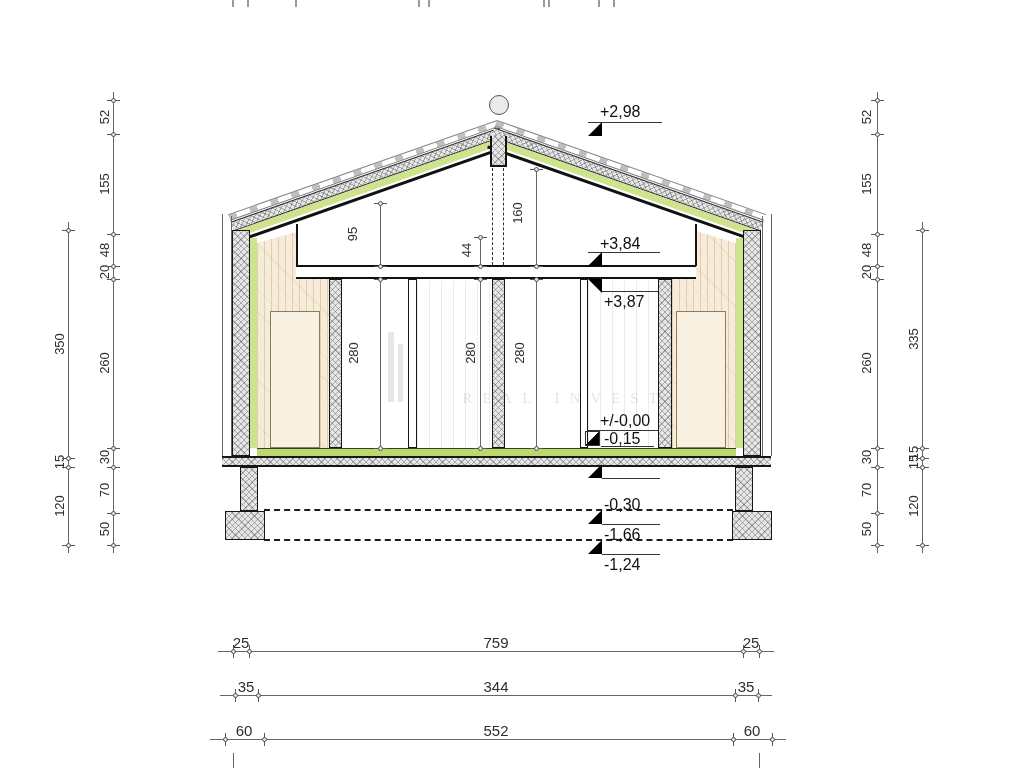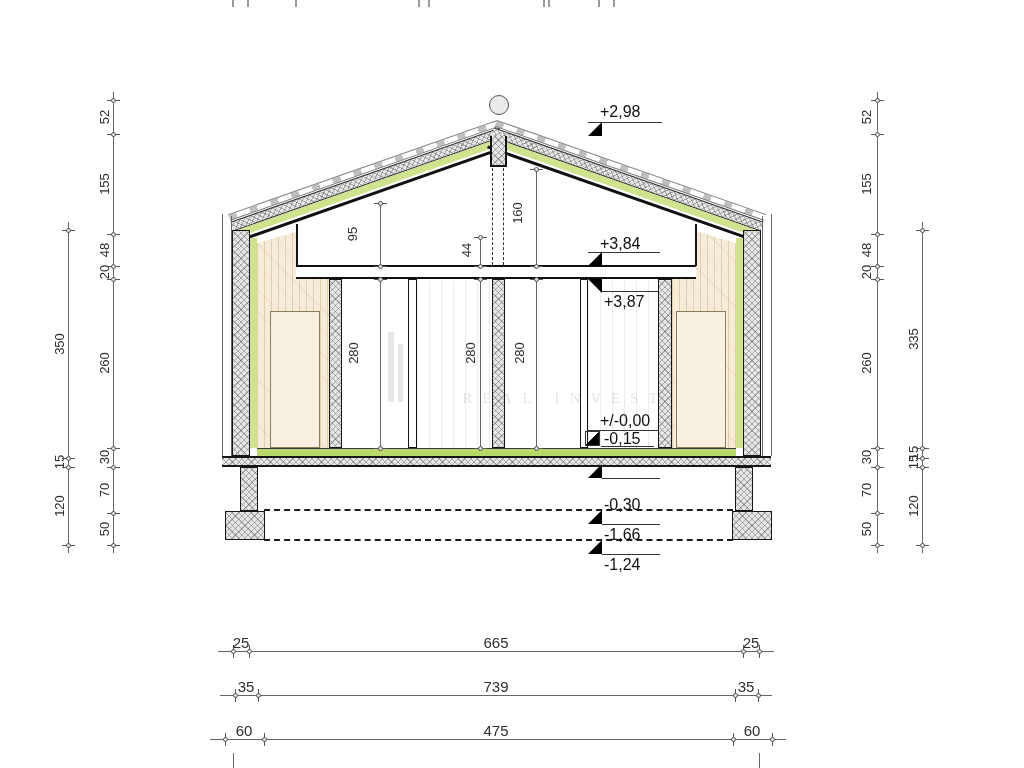--- a/index.html
+++ b/index.html
@@ -154,27 +154,27 @@
   <div class="dim v" style="left:893px;top:499px;">120</div>
 
   <div class="dim v" style="left:332px;top:227px;">95</div>
   <div class="dim v" style="left:497px;top:206px;">160</div>
   <div class="dim v" style="left:446px;top:243px;">44</div>
   <div class="dim v" style="left:333px;top:346px;">280</div>
   <div class="dim v" style="left:450px;top:346px;">280</div>
   <div class="dim v" style="left:499px;top:346px;">280</div>
 
   <div class="dim" style="left:211px;top:635px;font-size:15px;">25</div>
-  <div class="dim" style="left:466px;top:635px;font-size:15px;">665</div>
+  <div class="dim" style="left:466px;top:635px;font-size:15px;">759</div>
   <div class="dim" style="left:721px;top:635px;font-size:15px;">25</div>
   <div class="dim" style="left:216px;top:679px;font-size:15px;">35</div>
-  <div class="dim" style="left:466px;top:679px;font-size:15px;">739</div>
+  <div class="dim" style="left:466px;top:679px;font-size:15px;">344</div>
   <div class="dim" style="left:716px;top:679px;font-size:15px;">35</div>
   <div class="dim" style="left:214px;top:723px;font-size:15px;">60</div>
-  <div class="dim" style="left:466px;top:723px;font-size:15px;">475</div>
+  <div class="dim" style="left:466px;top:723px;font-size:15px;">552</div>
   <div class="dim" style="left:722px;top:723px;font-size:15px;">60</div>
 
   <div class="elev" style="left:600px;top:103px;">+2,98</div>
   <div class="hl" style="left:588px;top:122px;width:74px;background:#333;"></div>
   <div class="tri tri-dl" style="left:588px;top:122px;"></div>
 
   <div class="elev" style="left:600px;top:235px;">+3,84</div>
   <div class="hl" style="left:588px;top:252px;width:72px;background:#333;"></div>
   <div class="tri tri-dl" style="left:588px;top:252px;"></div>
 

